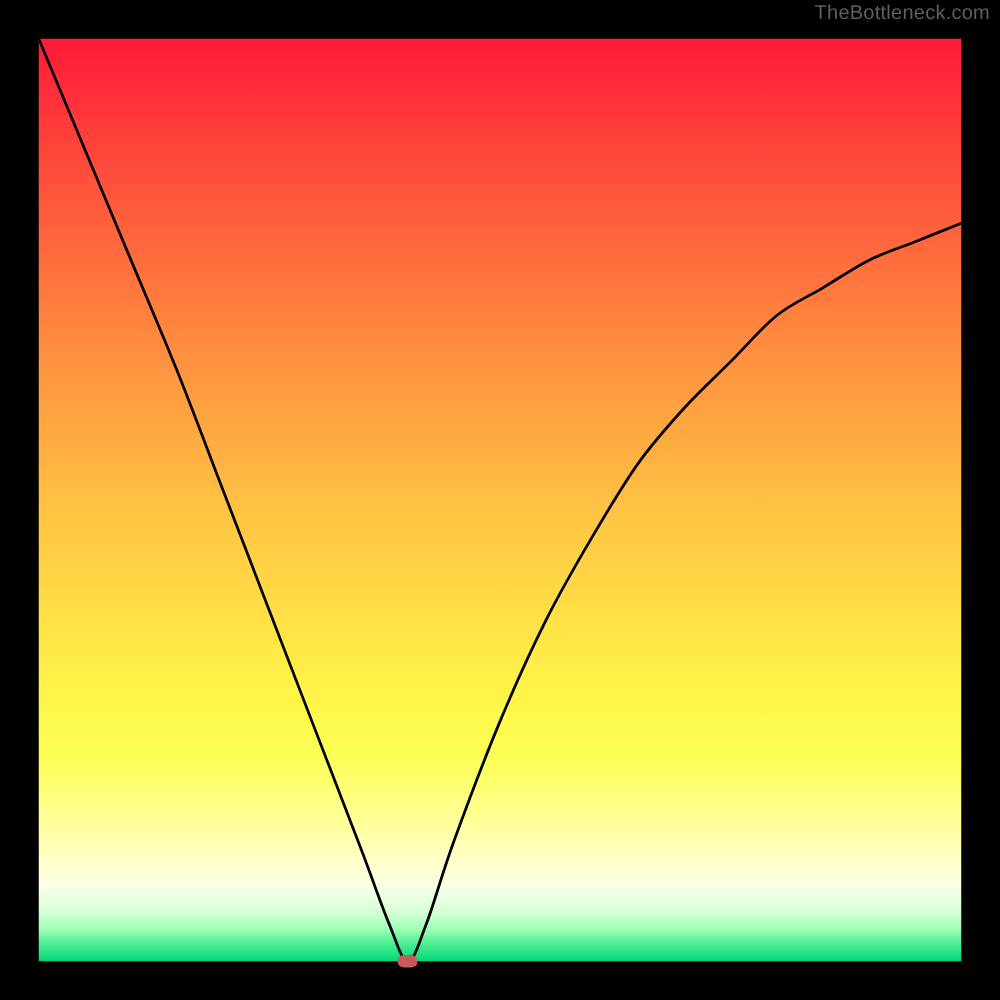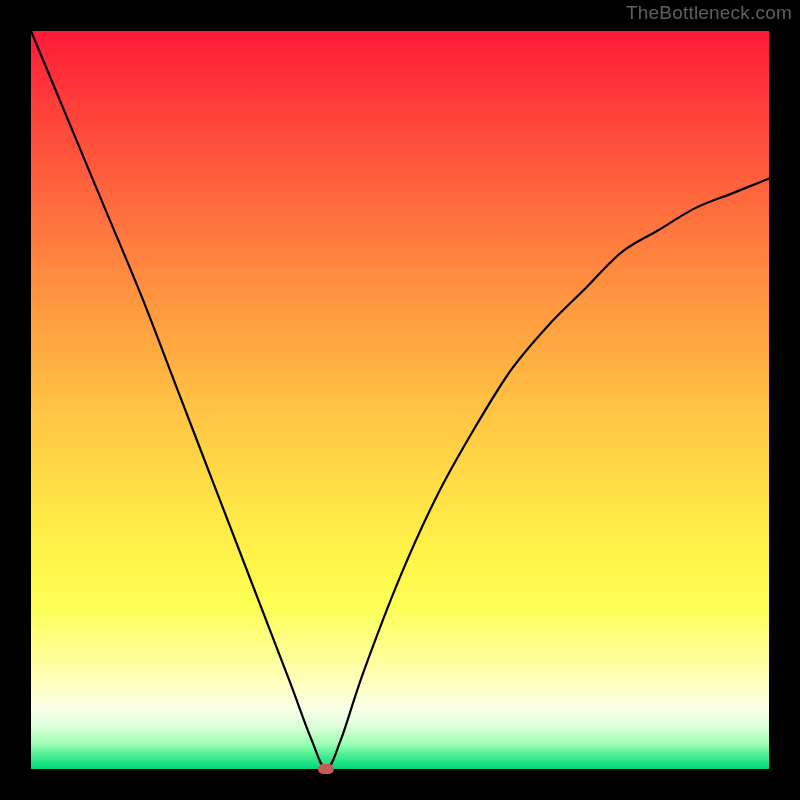--- a/index.html
+++ b/index.html
@@ -9,21 +9,21 @@
     background: #000;
     position: relative;
     overflow: hidden;
     font-family: Arial, Helvetica, sans-serif;
   }
   .branding {
     position: absolute;
     top: 2px;
     right: 8px;
     color: #5f5f5f;
-    font-size: 19px;
+    font-size: 16px;
     font-weight: 500;
     letter-spacing: 0.2px;
     z-index: 10;
   }
   .plot-area {
     position: absolute;
     left: 31px;
     top: 31px;
     width: 738px;
     height: 738px;

